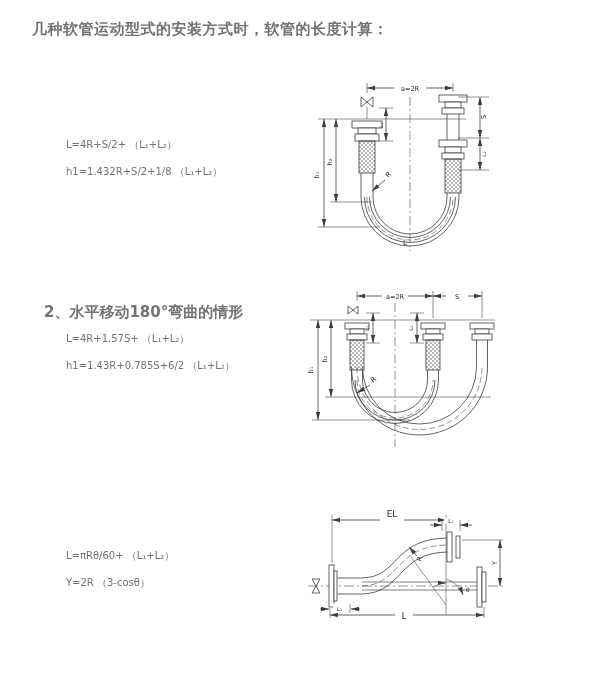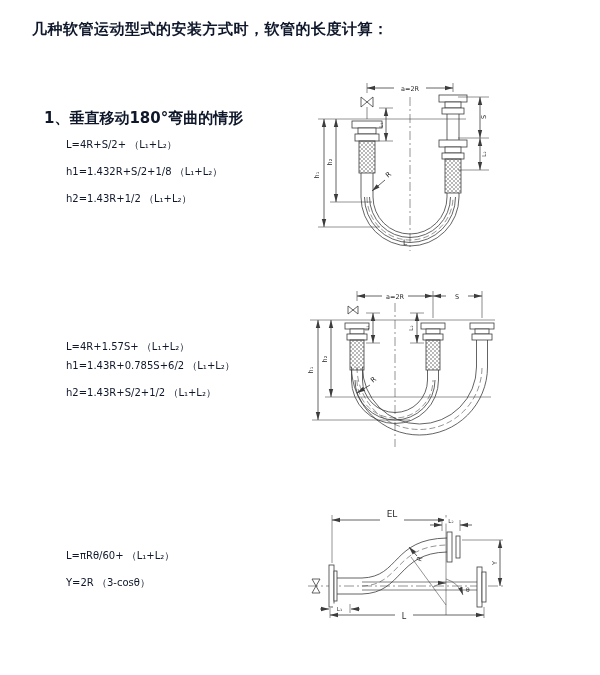--- a/index.html
+++ b/index.html
@@ -1,19 +1,19 @@
 <!DOCTYPE html>
 <html><head>
 <meta charset="utf-8">
 <style>
   * { margin:0; padding:0; box-sizing:border-box; }
   body { background:#e8e8e8; font-family:"DejaVu Sans","Liberation Sans",sans-serif; }
   .page {
     position:relative; width:600px; height:675px; background:#ffffff;
-    overflow:hidden; color:#0f172a;
+    overflow:hidden; color:#737373;
   }
   .title {
     position:absolute; left:32px; top:20px;
     font-size:15px; font-weight:700; letter-spacing:0.5px; white-space:nowrap;
   }
   .heading {
     position:absolute; font-size:15px; font-weight:700; white-space:nowrap;
   }
   .formula {
     position:absolute; left:66px; font-size:10px; font-weight:400; white-space:nowrap;
@@ -21,24 +21,22 @@
   svg.diag { position:absolute; }
   svg.diag text { font-family:"DejaVu Sans","Liberation Sans",sans-serif; fill:#2b2b2b; }
 </style>
 </head>
 <body>
 
 <div class="page">
 
   <div class="title">几种软管运动型式的安装方式时，软管的长度计算：</div>
 
-  <div class="heading" style="left:44px; top:109px">1、垂直移动180°弯曲的情形</div>
   <div class="formula" style="top:138px">L=4R+S/2+ （L₁+L₂）</div>
   <div class="formula" style="top:165px">h1=1.432R+S/2+1/8 （L₁+L₂）</div>
-  <div class="formula" style="top:192px">h2=1.43R+1/2 （L₁+L₂）</div>
 
   <svg class="diag" style="left:308px; top:75px" width="285" height="180" viewBox="0 0 285 180">
     <defs>
       <pattern id="br1" width="4" height="4" patternUnits="userSpaceOnUse">
         <path d="M0,4 L4,0 M0,0 L4,4" stroke="#8a8a8a" stroke-width="0.6" fill="none"></path>
       </pattern>
       <marker id="ar1" markerWidth="9" markerHeight="8" refX="8" refY="3" orient="auto-start-reverse" markerUnits="userSpaceOnUse">
         <path d="M0,0.8 L8,3 L0,5.2 z" fill="#3c3c3c"></path>
       </marker>
     </defs>
@@ -108,23 +106,23 @@
       <text x="11" y="100" text-anchor="middle" transform="rotate(-90 11 100)">h₁</text>
       <text x="24" y="87" text-anchor="middle" transform="rotate(-90 24 87)">h₂</text>
       <text x="75" y="50" text-anchor="middle" font-size="5.5" transform="rotate(-90 75 50)">L₁</text>
       <text x="178" y="42" text-anchor="middle" transform="rotate(-90 178 42)">S</text>
       <text x="178" y="79" text-anchor="middle" font-size="5.5" transform="rotate(-90 178 79)">L₂</text>
       <text x="80" y="103" font-size="7" transform="rotate(-40 80 103)">R</text>
       <text x="95" y="170" font-size="7.5">L</text>
     </g>
   </svg>
 
-  <div class="formula" style="top:340px">L=4R+1.57S+ （L₁+L₂）</div>
+  <div class="heading" style="left:44px; top:303px">2、水平移动180°弯曲的情形</div>
+  <div class="formula" style="top:332px">L=4R+1.57S+ （L₁+L₂）</div>
   <div class="formula" style="top:359px">h1=1.43R+0.785S+6/2 （L₁+L₂）</div>
-  <div class="formula" style="top:386px">h2=1.43R+S/2+1/2 （L₁+L₂）</div>
 
   <svg class="diag" style="left:305px; top:285px" width="295" height="175" viewBox="0 0 295 175">
     <defs>
       <pattern id="br2" width="4" height="4" patternUnits="userSpaceOnUse">
         <path d="M0,4 L4,0 M0,0 L4,4" stroke="#8a8a8a" stroke-width="0.6" fill="none"></path>
       </pattern>
       <marker id="ar2" markerWidth="9" markerHeight="8" refX="8" refY="3" orient="auto-start-reverse" markerUnits="userSpaceOnUse">
         <path d="M0,0.8 L8,3 L0,5.2 z" fill="#3c3c3c"></path>
       </marker>
     </defs>

